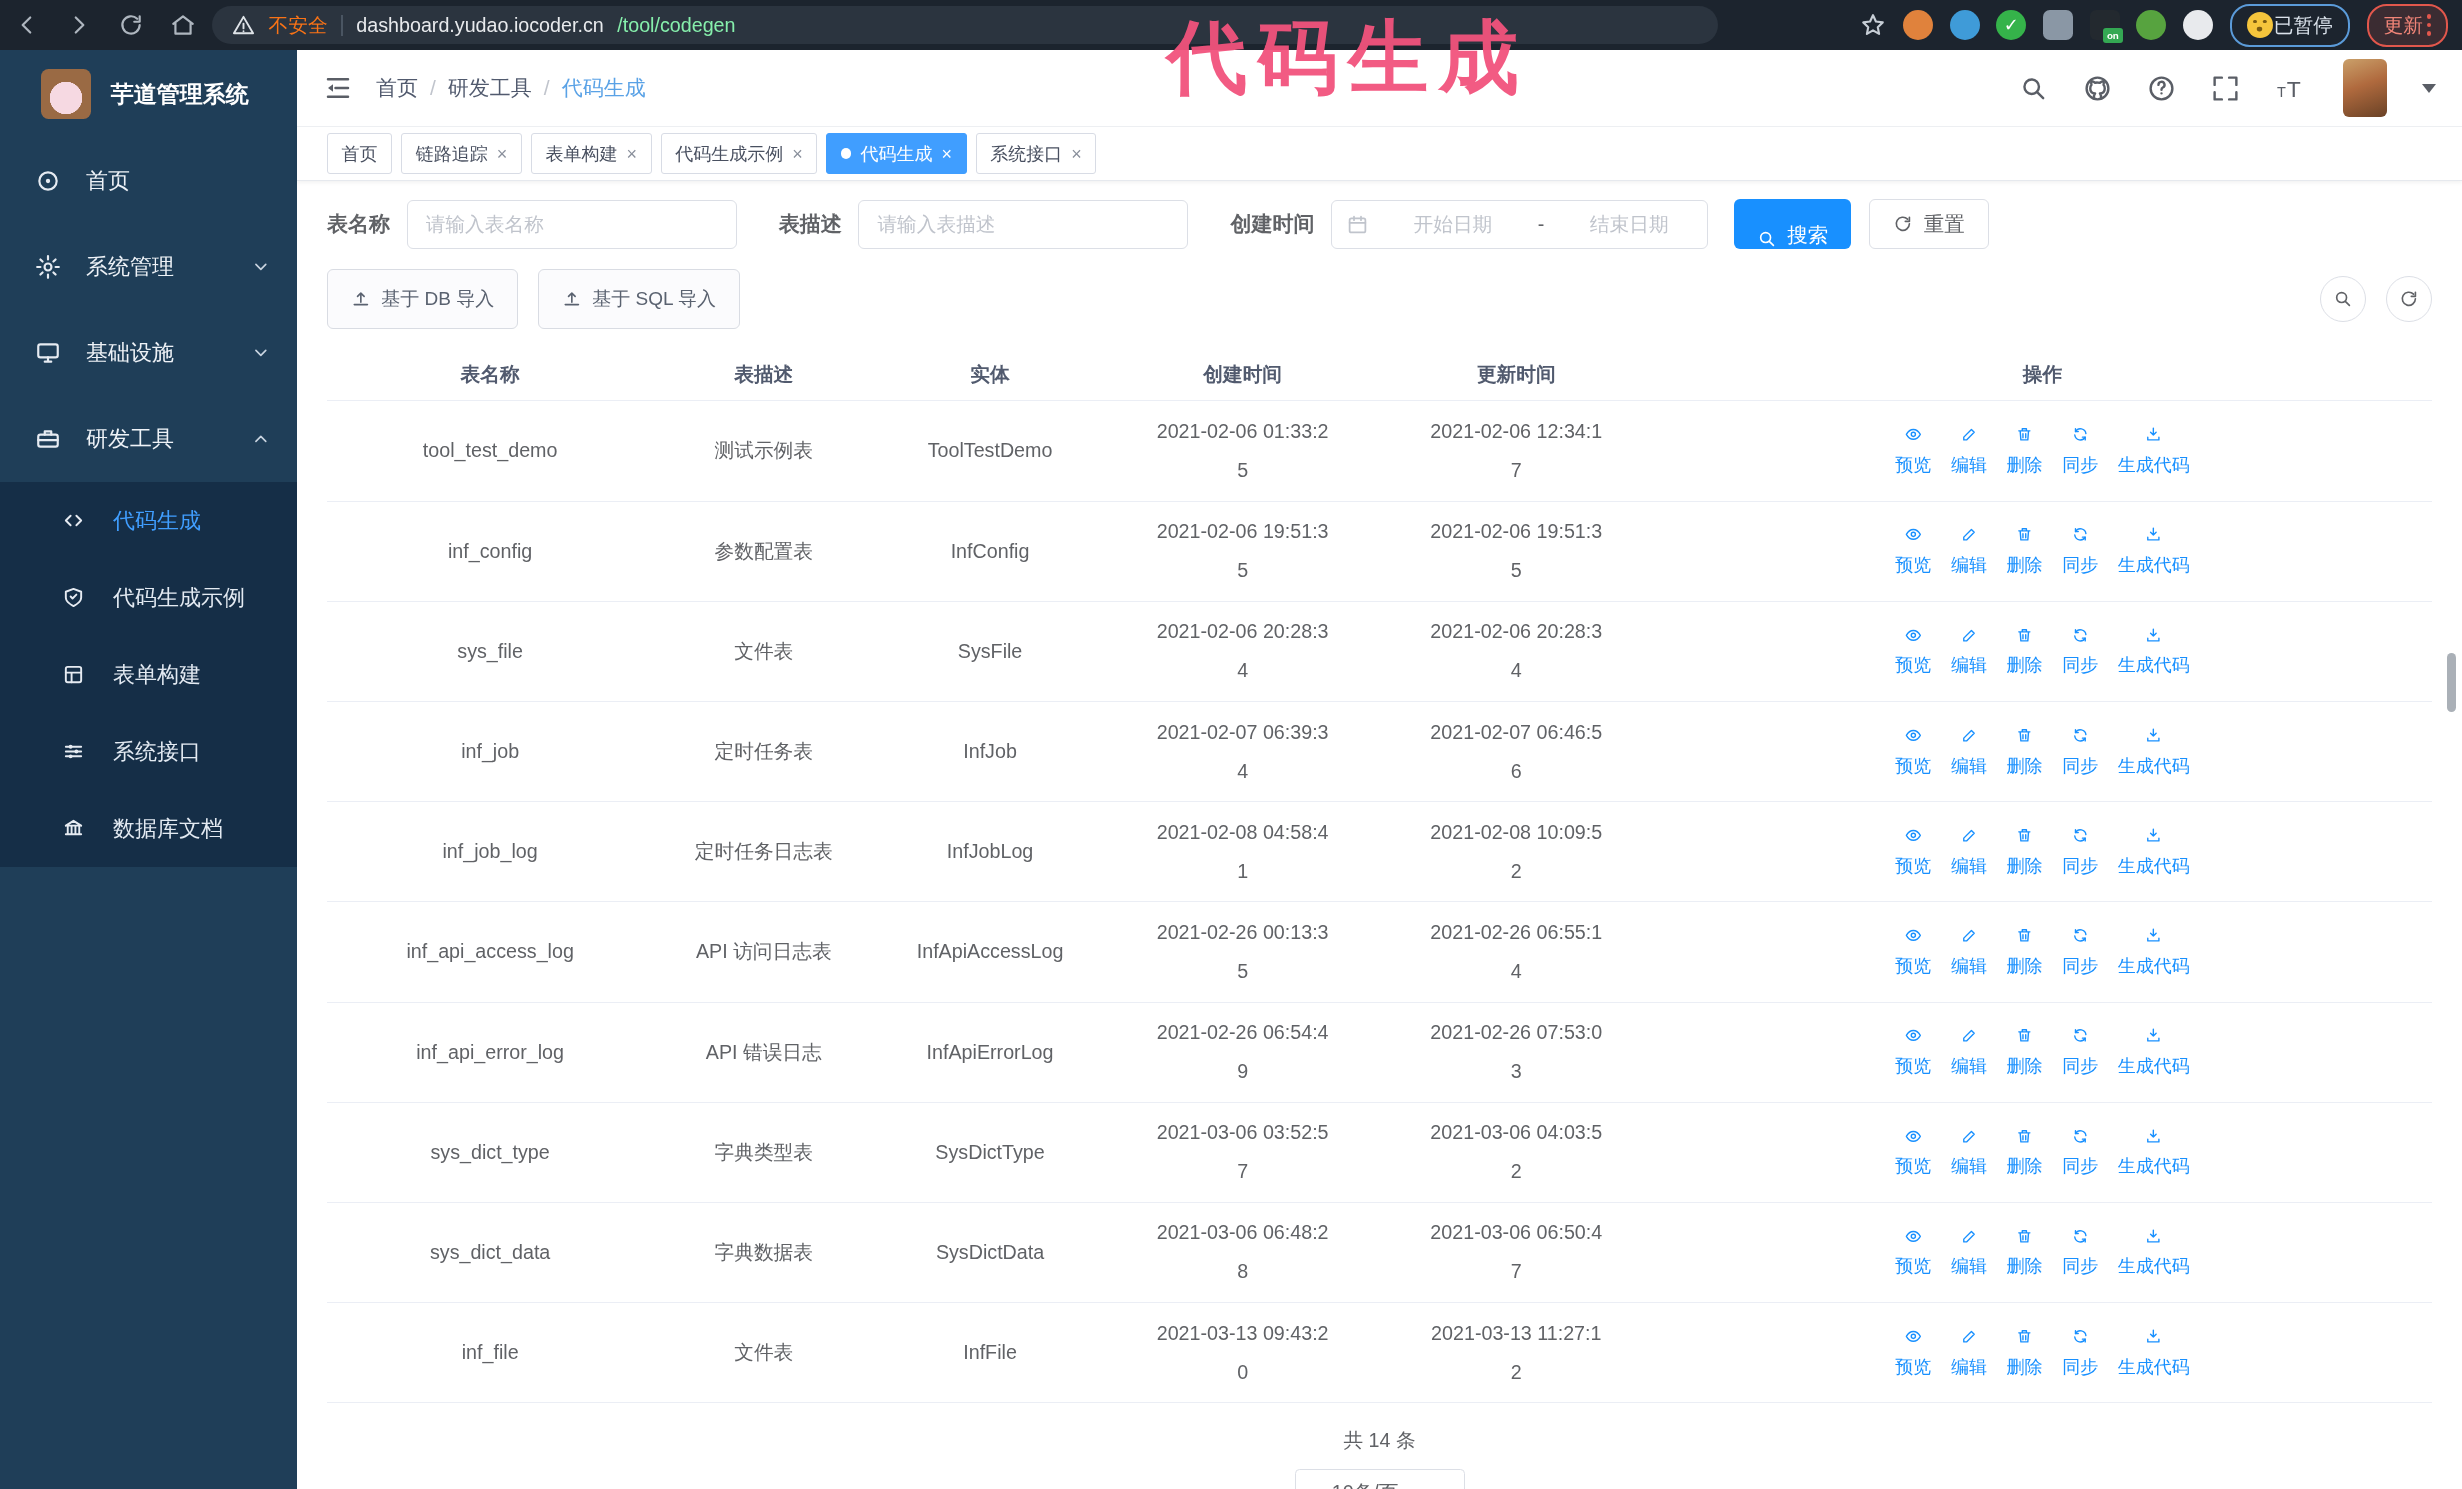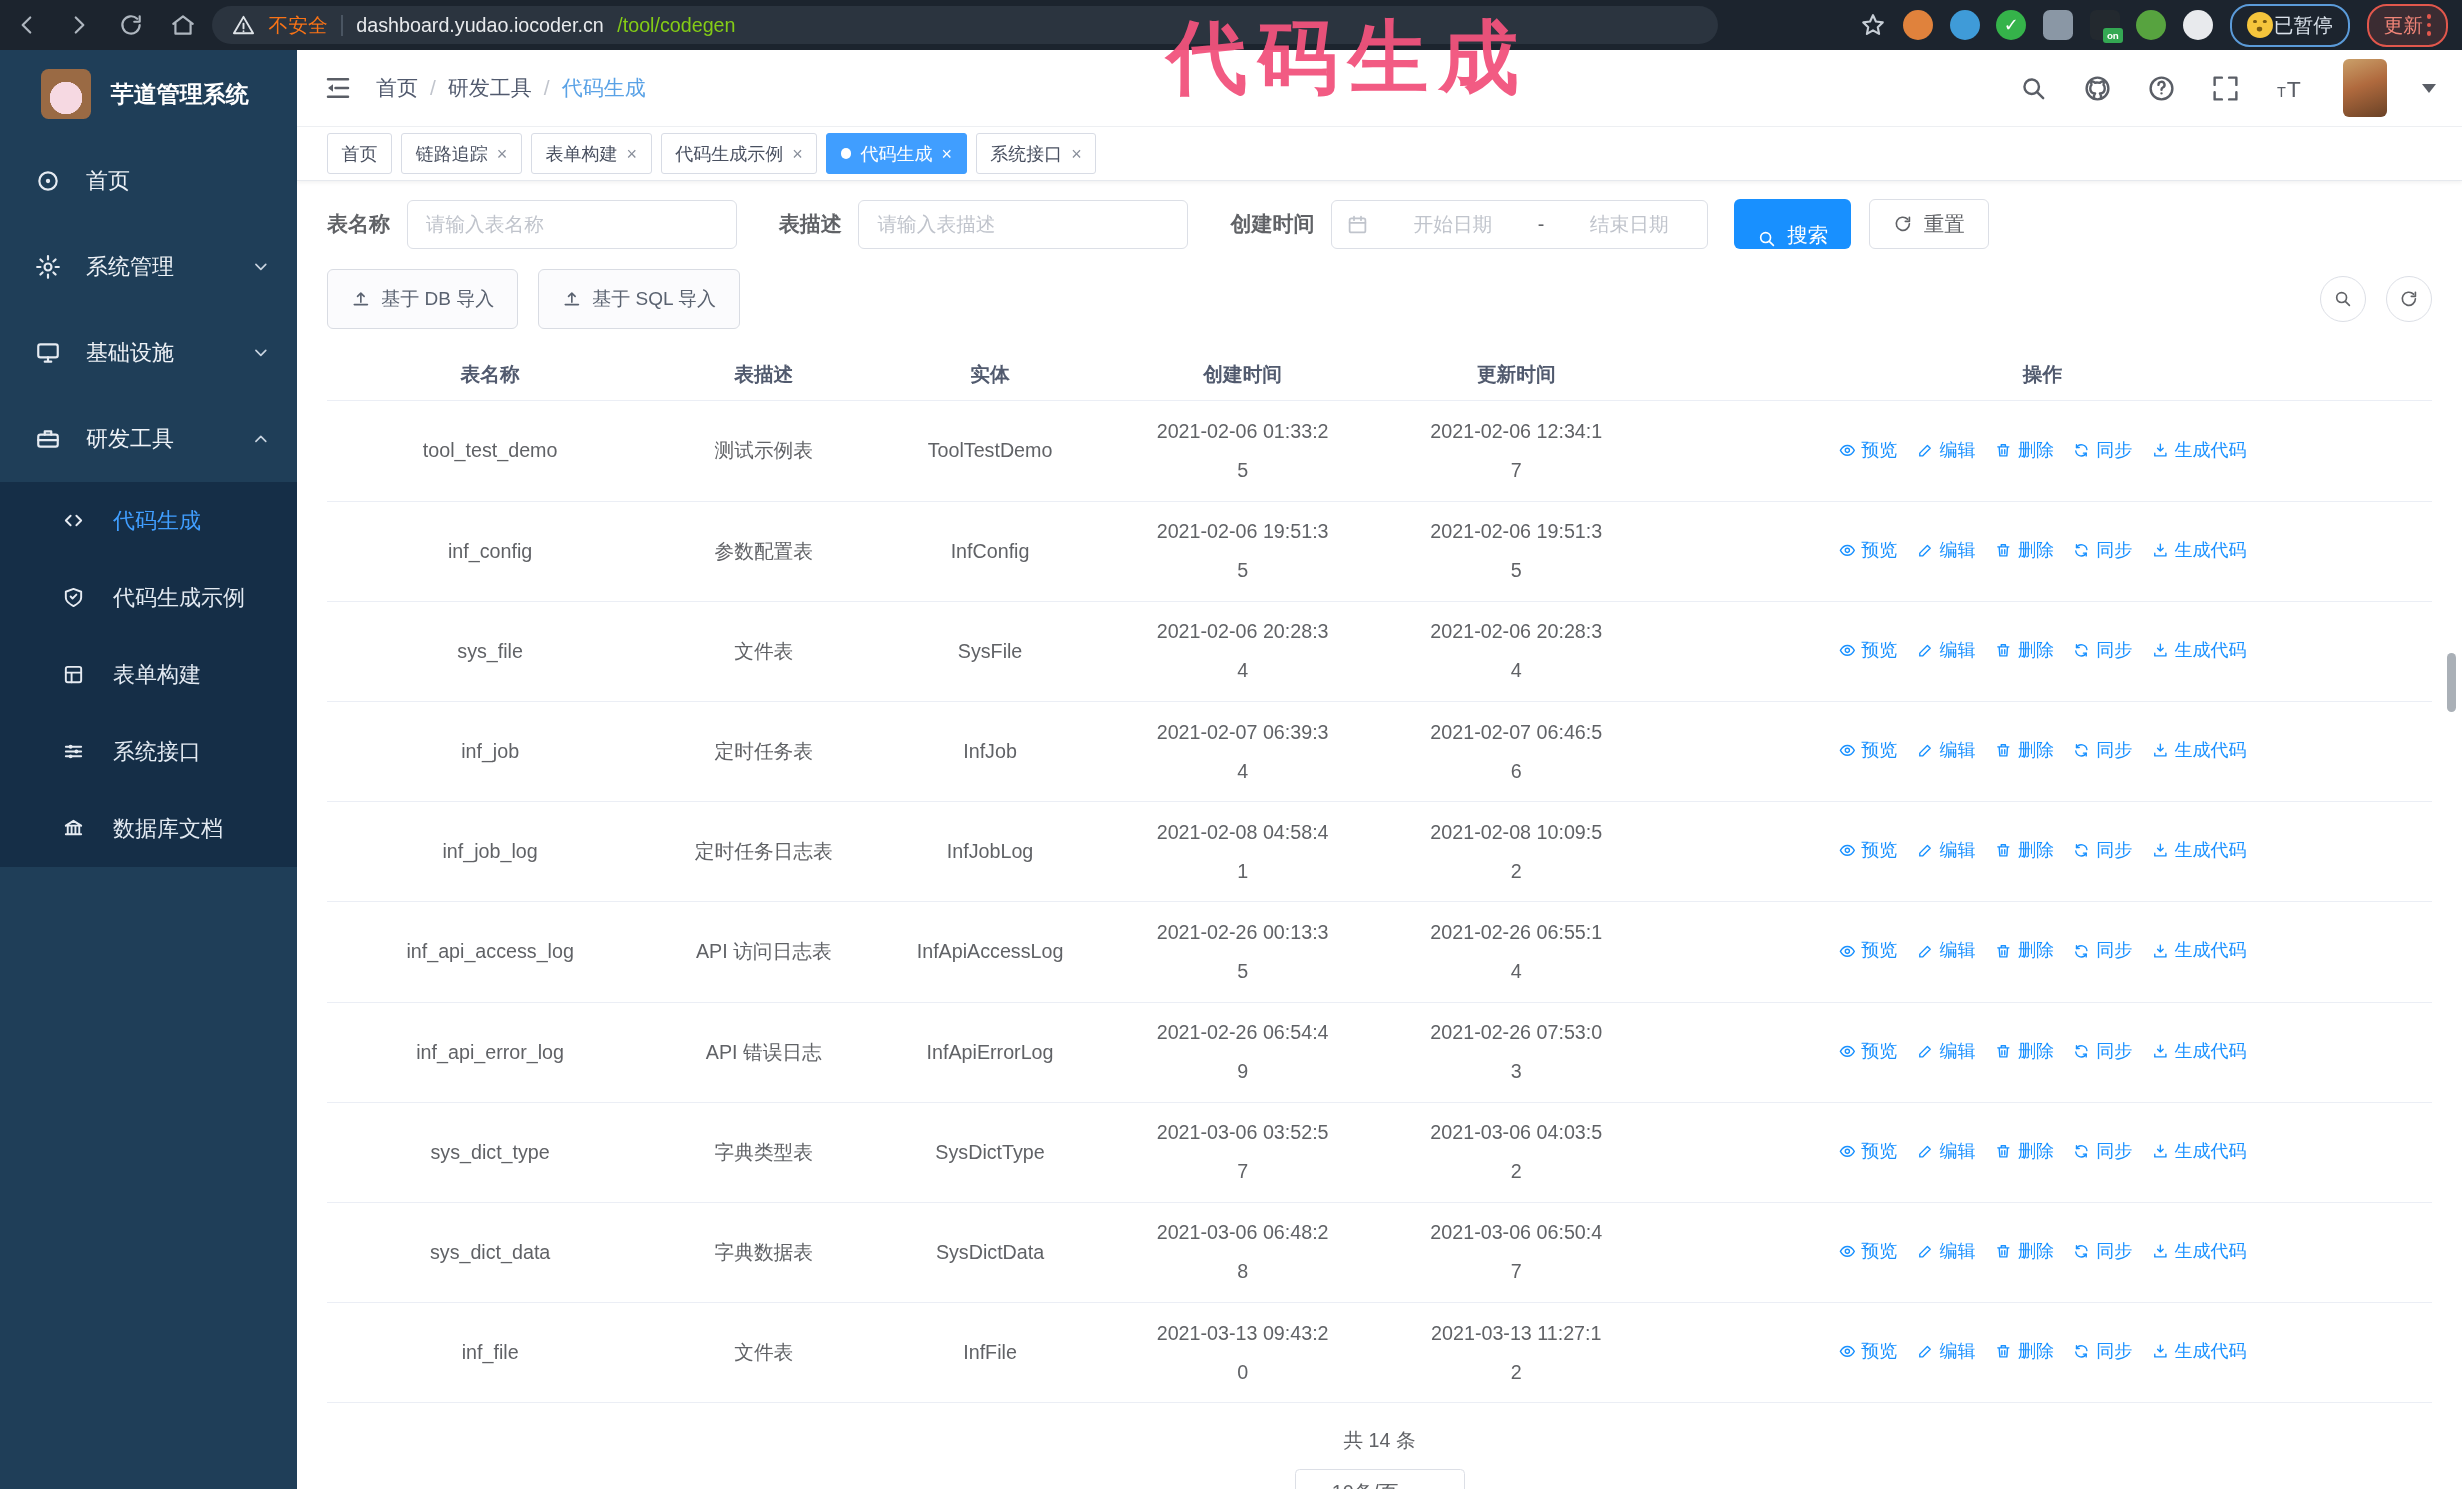--- a/index.html
+++ b/index.html
@@ -10,21 +10,21 @@
   .ic{stroke:currentColor;fill:none;stroke-width:2;stroke-linecap:round;stroke-linejoin:round;}
 
   
   .chrome{height:50px;background:var(--chrome-bg,#1c242e);display:flex;align-items:center;padding:0 13.6px;}
   .chrome .nav{display:flex;align-items:center;gap:26px;color:#aeb6bf;margin-right:16.7px;}
   .urlbar{width:1466px;height:38px;background:var(--urlbar-bg,#2b343f);border-radius:19px;display:flex;align-items:center;padding:0 19.7px;gap:13.6px;color:#e8eaed;}
   .urlbar .warn{color:#dfe3e8;}
   .urlbar .sec{font-size:19.7px;color:#f97316;}
   .urlbar .div{width:1.5px;height:21px;background:#4a5562;}
   .urlbar .dom{font-size:19.7px;color:#e8eaed;}
-  .urlbar .path{font-size:19.7px;color:#84cc16;text-align:right;}
+  .urlbar .path{font-size:19.7px;color:#86efac;text-align:right;}
   .chrome .right{margin-left:auto;display:flex;align-items:center;gap:16.7px;}
   .star{color:#c7ced6;}
   .ext{width:30px;height:30px;border-radius:50%;position:relative;}
   .ext.sq{border-radius:6.8px;}
   .ext.check::after{content:"✓";position:absolute;inset:0;display:grid;place-items:center;color:#fff;font-size:18px;font-weight:700;}
   .ext.onb{background:#23292f;border-radius:6px;}
   .ext.onb::after{content:"on";position:absolute;right:-3px;bottom:-3px;width:19.7px;height:15px;background:#34a853;border-radius:3px;color:#fff;font-size:9.8px;line-height:15px;text-align:center;font-weight:700;}
   .pill{height:39px;border-radius:19.7px;display:flex;align-items:center;gap:1px;padding:0 15px;font-size:19.7px;}
   .paused{border:2.3px solid var(--paused-blue,#5b9bd9);color:#dbe3ec;}
   .face{width:26px;height:26px;border-radius:50%;background:#f5c53c;position:relative;}
@@ -83,21 +83,21 @@
   .toolbar{margin-top:19.7px;display:flex;align-items:center;gap:19.7px;}
   .btn.soft{background:#fbfbfd;border:1.5px solid #d9dce3;color:#5a6270;height:60px;font-size:19px;}
   .mini-group{margin-left:auto;display:flex;gap:19.7px;}
   .mini{width:44px;height:44px;border:1.5px solid #dcdfe6;border-radius:50%;display:grid;place-items:center;color:#606266;background:#fff;cursor:pointer;}
 
   
   table{width:100%;border-collapse:collapse;margin-top:19.7px;table-layout:fixed;}
   th{height:50px;font-size:19.7px;color:#515a6e;font-weight:700;border-bottom:1.5px solid #ebeef5;text-align:center;}
   td{border-bottom:1.5px solid #ebeef5;text-align:center;font-size:19.7px;color:#606266;padding:10.6px 6px;line-height:33px;}
   .date-span{display:inline-block;max-width:179px;word-break:break-all;line-height:39px;vertical-align:middle;}
-  .act-link{color:var(--accent,#1890ff);display:inline-flex;align-items:center;gap:6px;margin:0 9.8px;font-size:18px;cursor:pointer;white-space:nowrap;}
+  .act-link{color:var(--accent,#1890ff);display:inline-flex;align-items:center;gap:6px;margin:0 9.8px;font-size:18px;cursor:pointer;white-space:nowrap;flex-direction:column;}
 
   
   .pagination{display:flex;align-items:center;justify-content:flex-end;gap:15px;margin-top:24px;font-size:19.7px;color:#606266;padding-bottom:13.6px;flex-direction:column;}
   .psel{width:168px;height:44px;border:1.5px solid #dcdfe6;border-radius:4.5px;display:flex;align-items:center;justify-content:center;gap:12px;color:#606266;cursor:pointer;}
   .psel .chev{color:#c0c4cc;}
   .pbtn{min-width:42px;height:42px;background:#f4f4f5;border-radius:4.5px;display:grid;place-items:center;color:#606266;font-size:19.7px;cursor:pointer;padding:0 4.5px;}
   .pbtn.active{background:var(--accent,#1890ff);color:#fff;}
   .goto{width:68px;height:41px;border:1.5px solid #dcdfe6;border-radius:4.5px;text-align:center;font-size:19.7px;color:#606266;outline:none;font-family:inherit;}
 
   .watermark{position:absolute;left:1167px;top:4.5px;font-size:80px;font-weight:700;letter-spacing:10.6px;color:var(--watermark,#f2537d);z-index:60;opacity:.95;pointer-events:none;}

